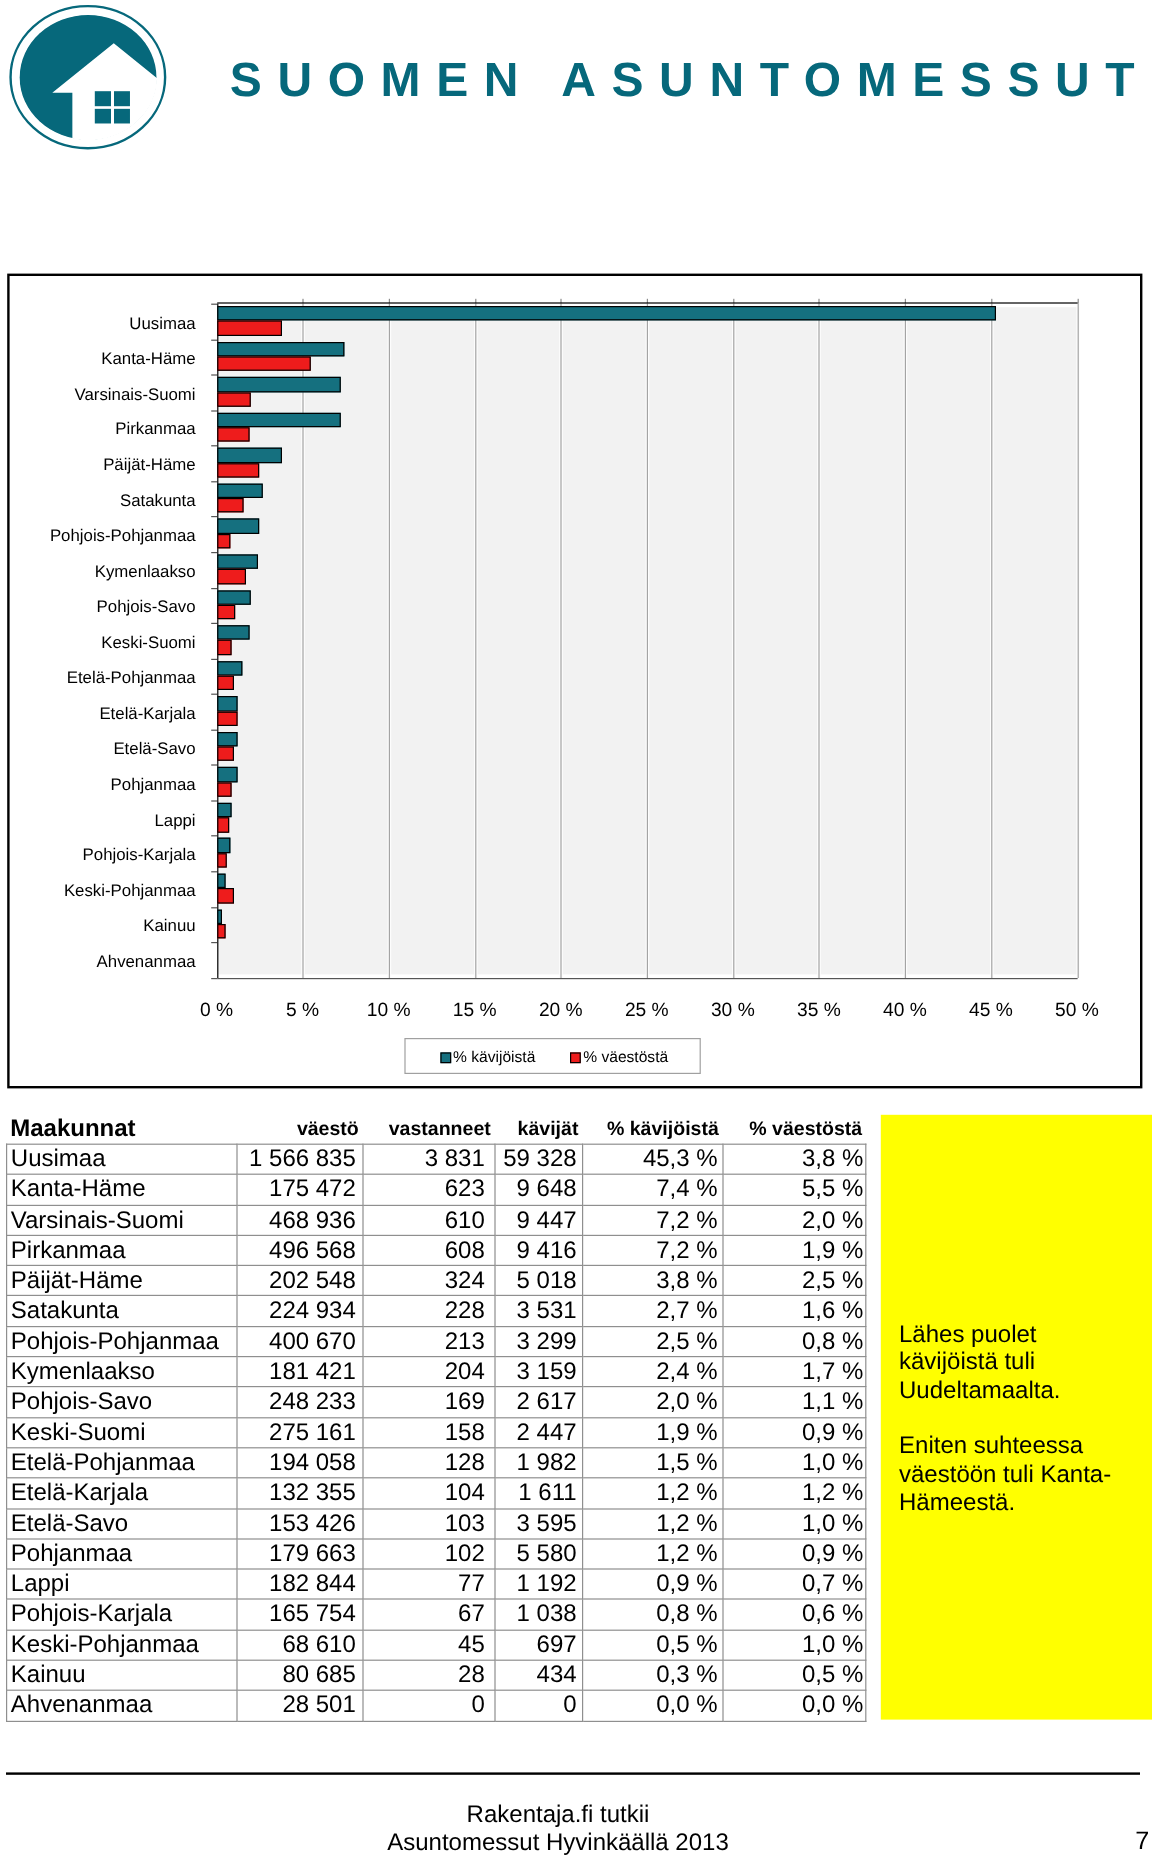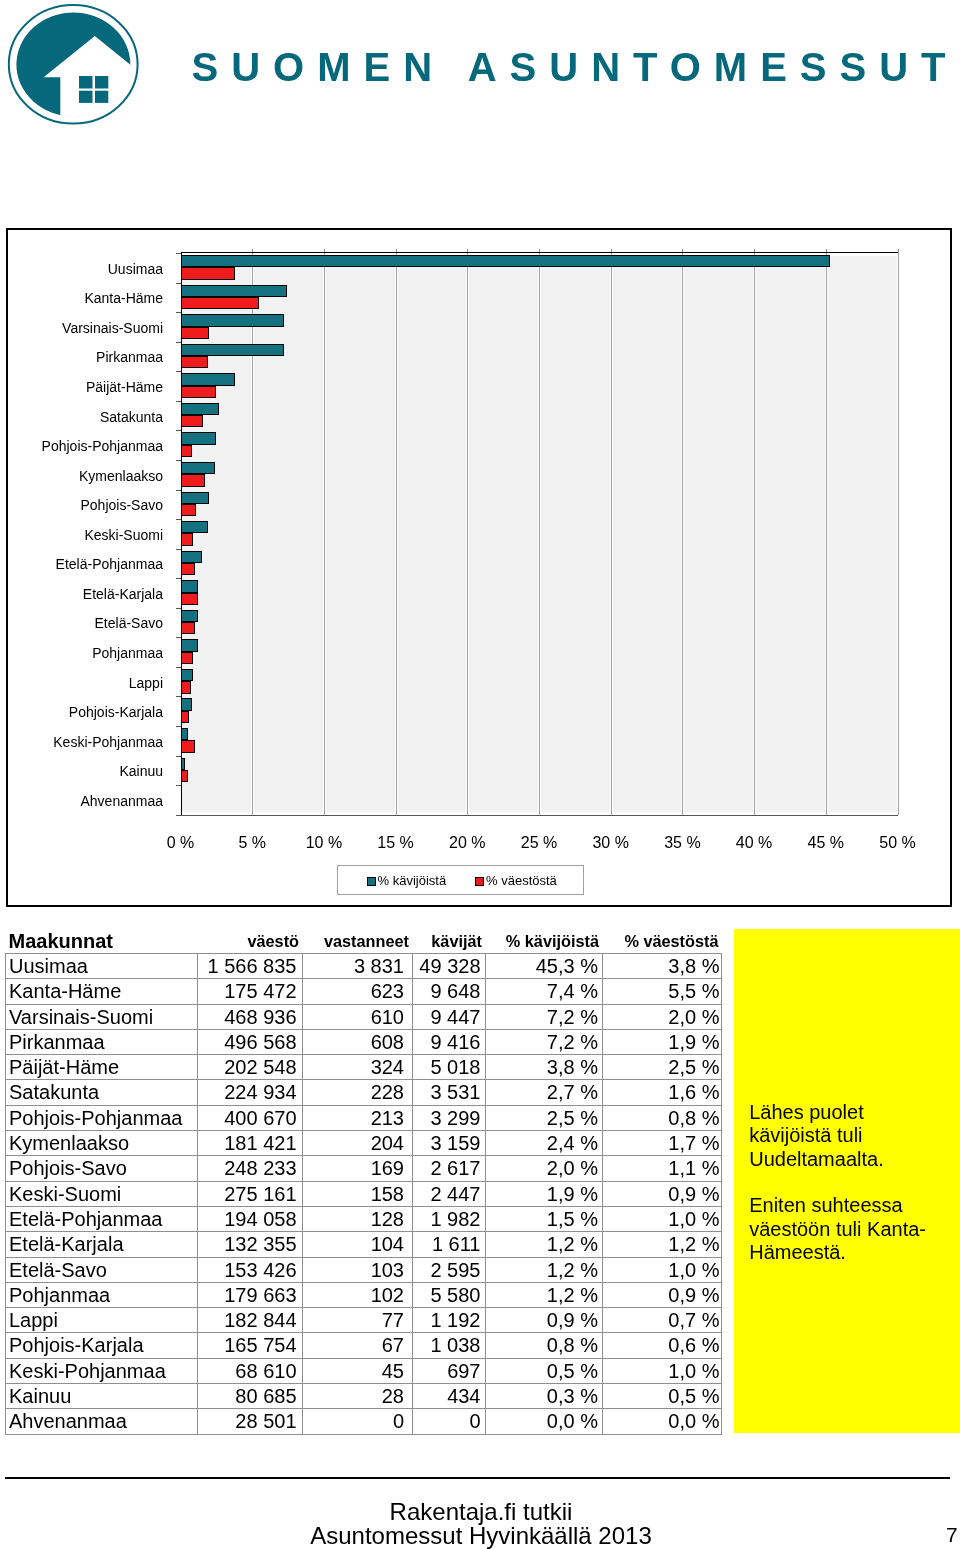--- a/index.html
+++ b/index.html
@@ -41,21 +41,21 @@
   #table td:nth-child(2){padding-right:5.5px;} #table td:nth-child(3){padding-right:8px;padding-left:32px;}
   #table td:nth-child(5){padding-right:4px;text-align:right;} #table td:nth-child(6){padding-right:1.5px;}
   #table th:nth-child(6){padding-right:3px;}
   #table col.c3{width:73px;} #table col.c4{width:117px;} #table col.c5{width:119px;}
   
   #callout{position:absolute;left:733.5px;top:929.3px;width:216.7px;height:504.2px;background:#ffff00;}
   #callout .ct{position:absolute;left:15.7px;top:171.5px;width:200px;font-size:20px;line-height:23.4px;color:#000;}
   #callout .ct p{margin:0 0 23.4px 0;}
   
   #rule{position:absolute;left:4.7px;top:1477.2px;width:945.6px;height:2.2px;background:#000;}
-  #footer{position:absolute;left:0;top:1499.5px;width:930px;text-align:center;font-size:24px;line-height:24.6px;padding-left:16px;}
+  #footer{position:absolute;left:0;top:1499.5px;width:930px;text-align:center;font-size:20px;line-height:24.6px;}
   #pageno{position:absolute;left:946px;top:1523.5px;font-size:21px;line-height:21px;}
 </style>
 </head>
 <body>
 
 <div class="page">
 
   <div id="logo">
     <svg viewBox="0 0 146 132" width="146" height="132">
       <defs>
@@ -249,21 +249,21 @@
             <th>kävijät</th>
             <th>% kävijöistä</th>
             <th>% väestöstä</th>
           </tr>
         </thead>
       <tbody id="tbody">
           <tr>
             <td class="first">Uusimaa</td>
             <td>1 566 835</td>
             <td>3 831</td>
-            <td>49 328</td>
+            <td>59 328</td>
             <td>45,3 %</td>
             <td>3,8 %</td>
           </tr>
           <tr>
             <td class="first">Kanta-Häme</td>
             <td>175 472</td>
             <td>623</td>
             <td>9 648</td>
             <td>7,4 %</td>
             <td>5,5 %</td>
@@ -345,21 +345,21 @@
             <td>132 355</td>
             <td>104</td>
             <td>1 611</td>
             <td>1,2 %</td>
             <td>1,2 %</td>
           </tr>
           <tr>
             <td class="first">Etelä-Savo</td>
             <td>153 426</td>
             <td>103</td>
-            <td>2 595</td>
+            <td>3 595</td>
             <td>1,2 %</td>
             <td>1,0 %</td>
           </tr>
           <tr>
             <td class="first">Pohjanmaa</td>
             <td>179 663</td>
             <td>102</td>
             <td>5 580</td>
             <td>1,2 %</td>
             <td>0,9 %</td>

